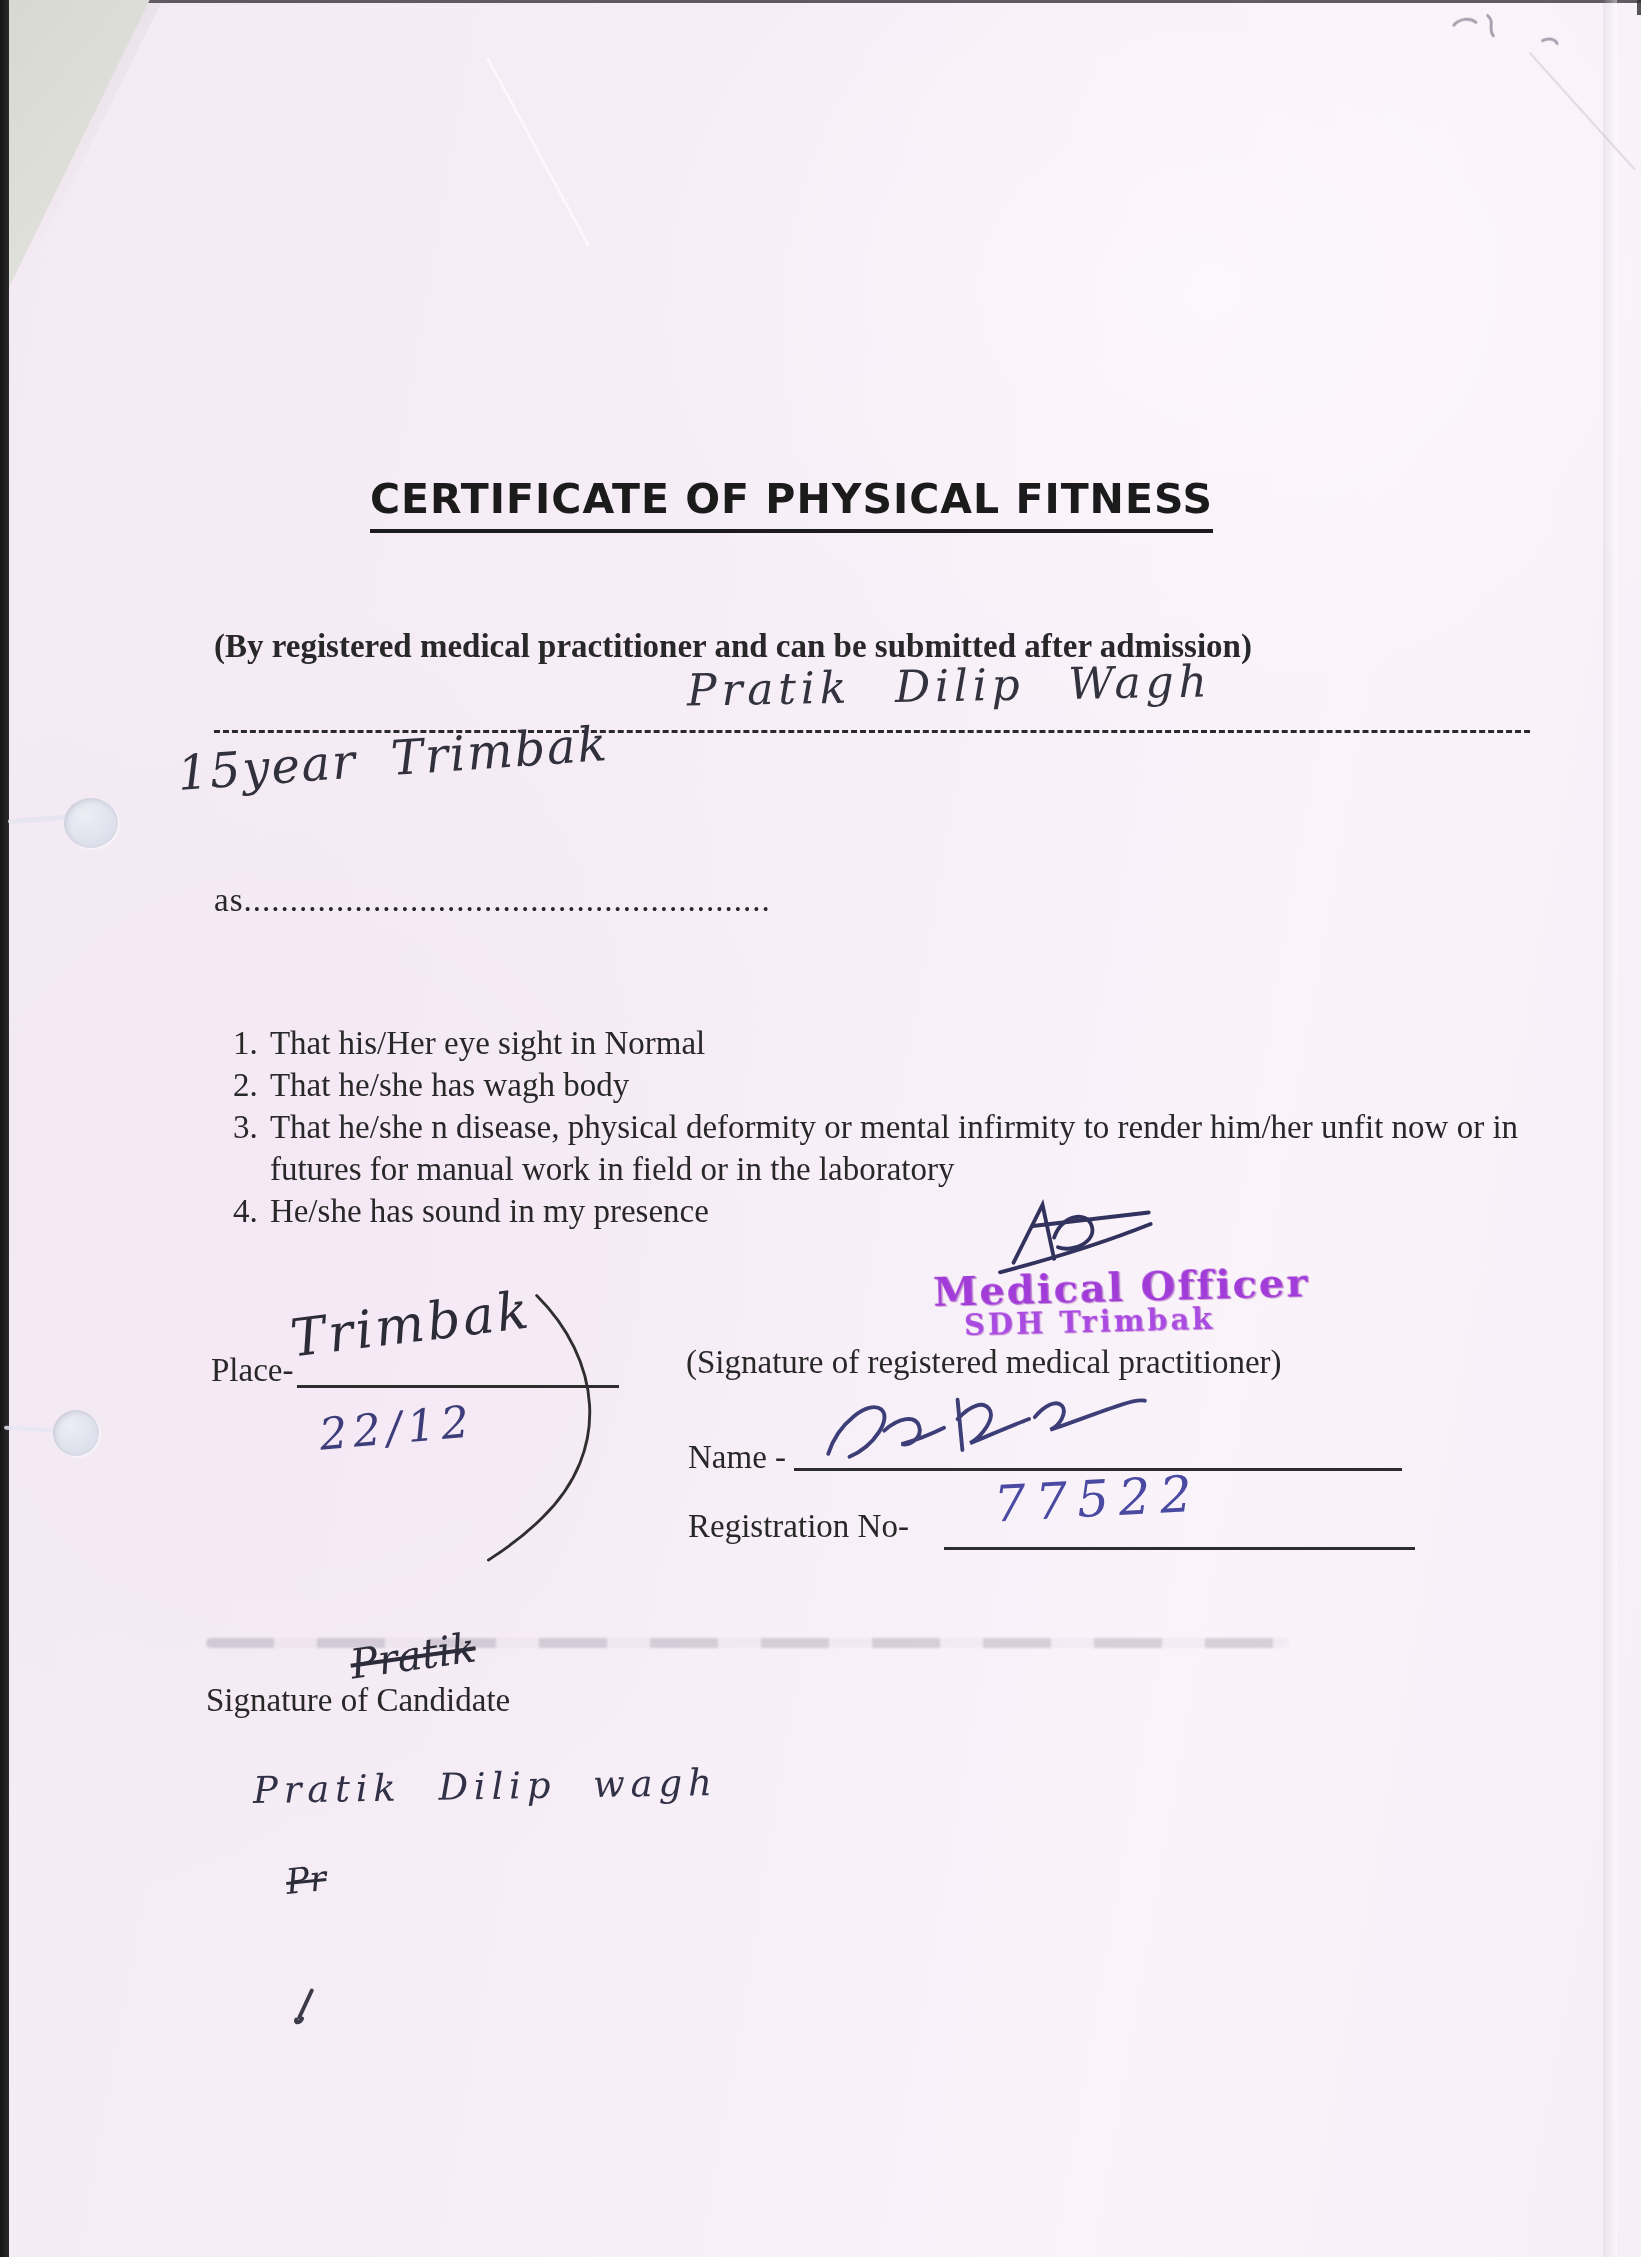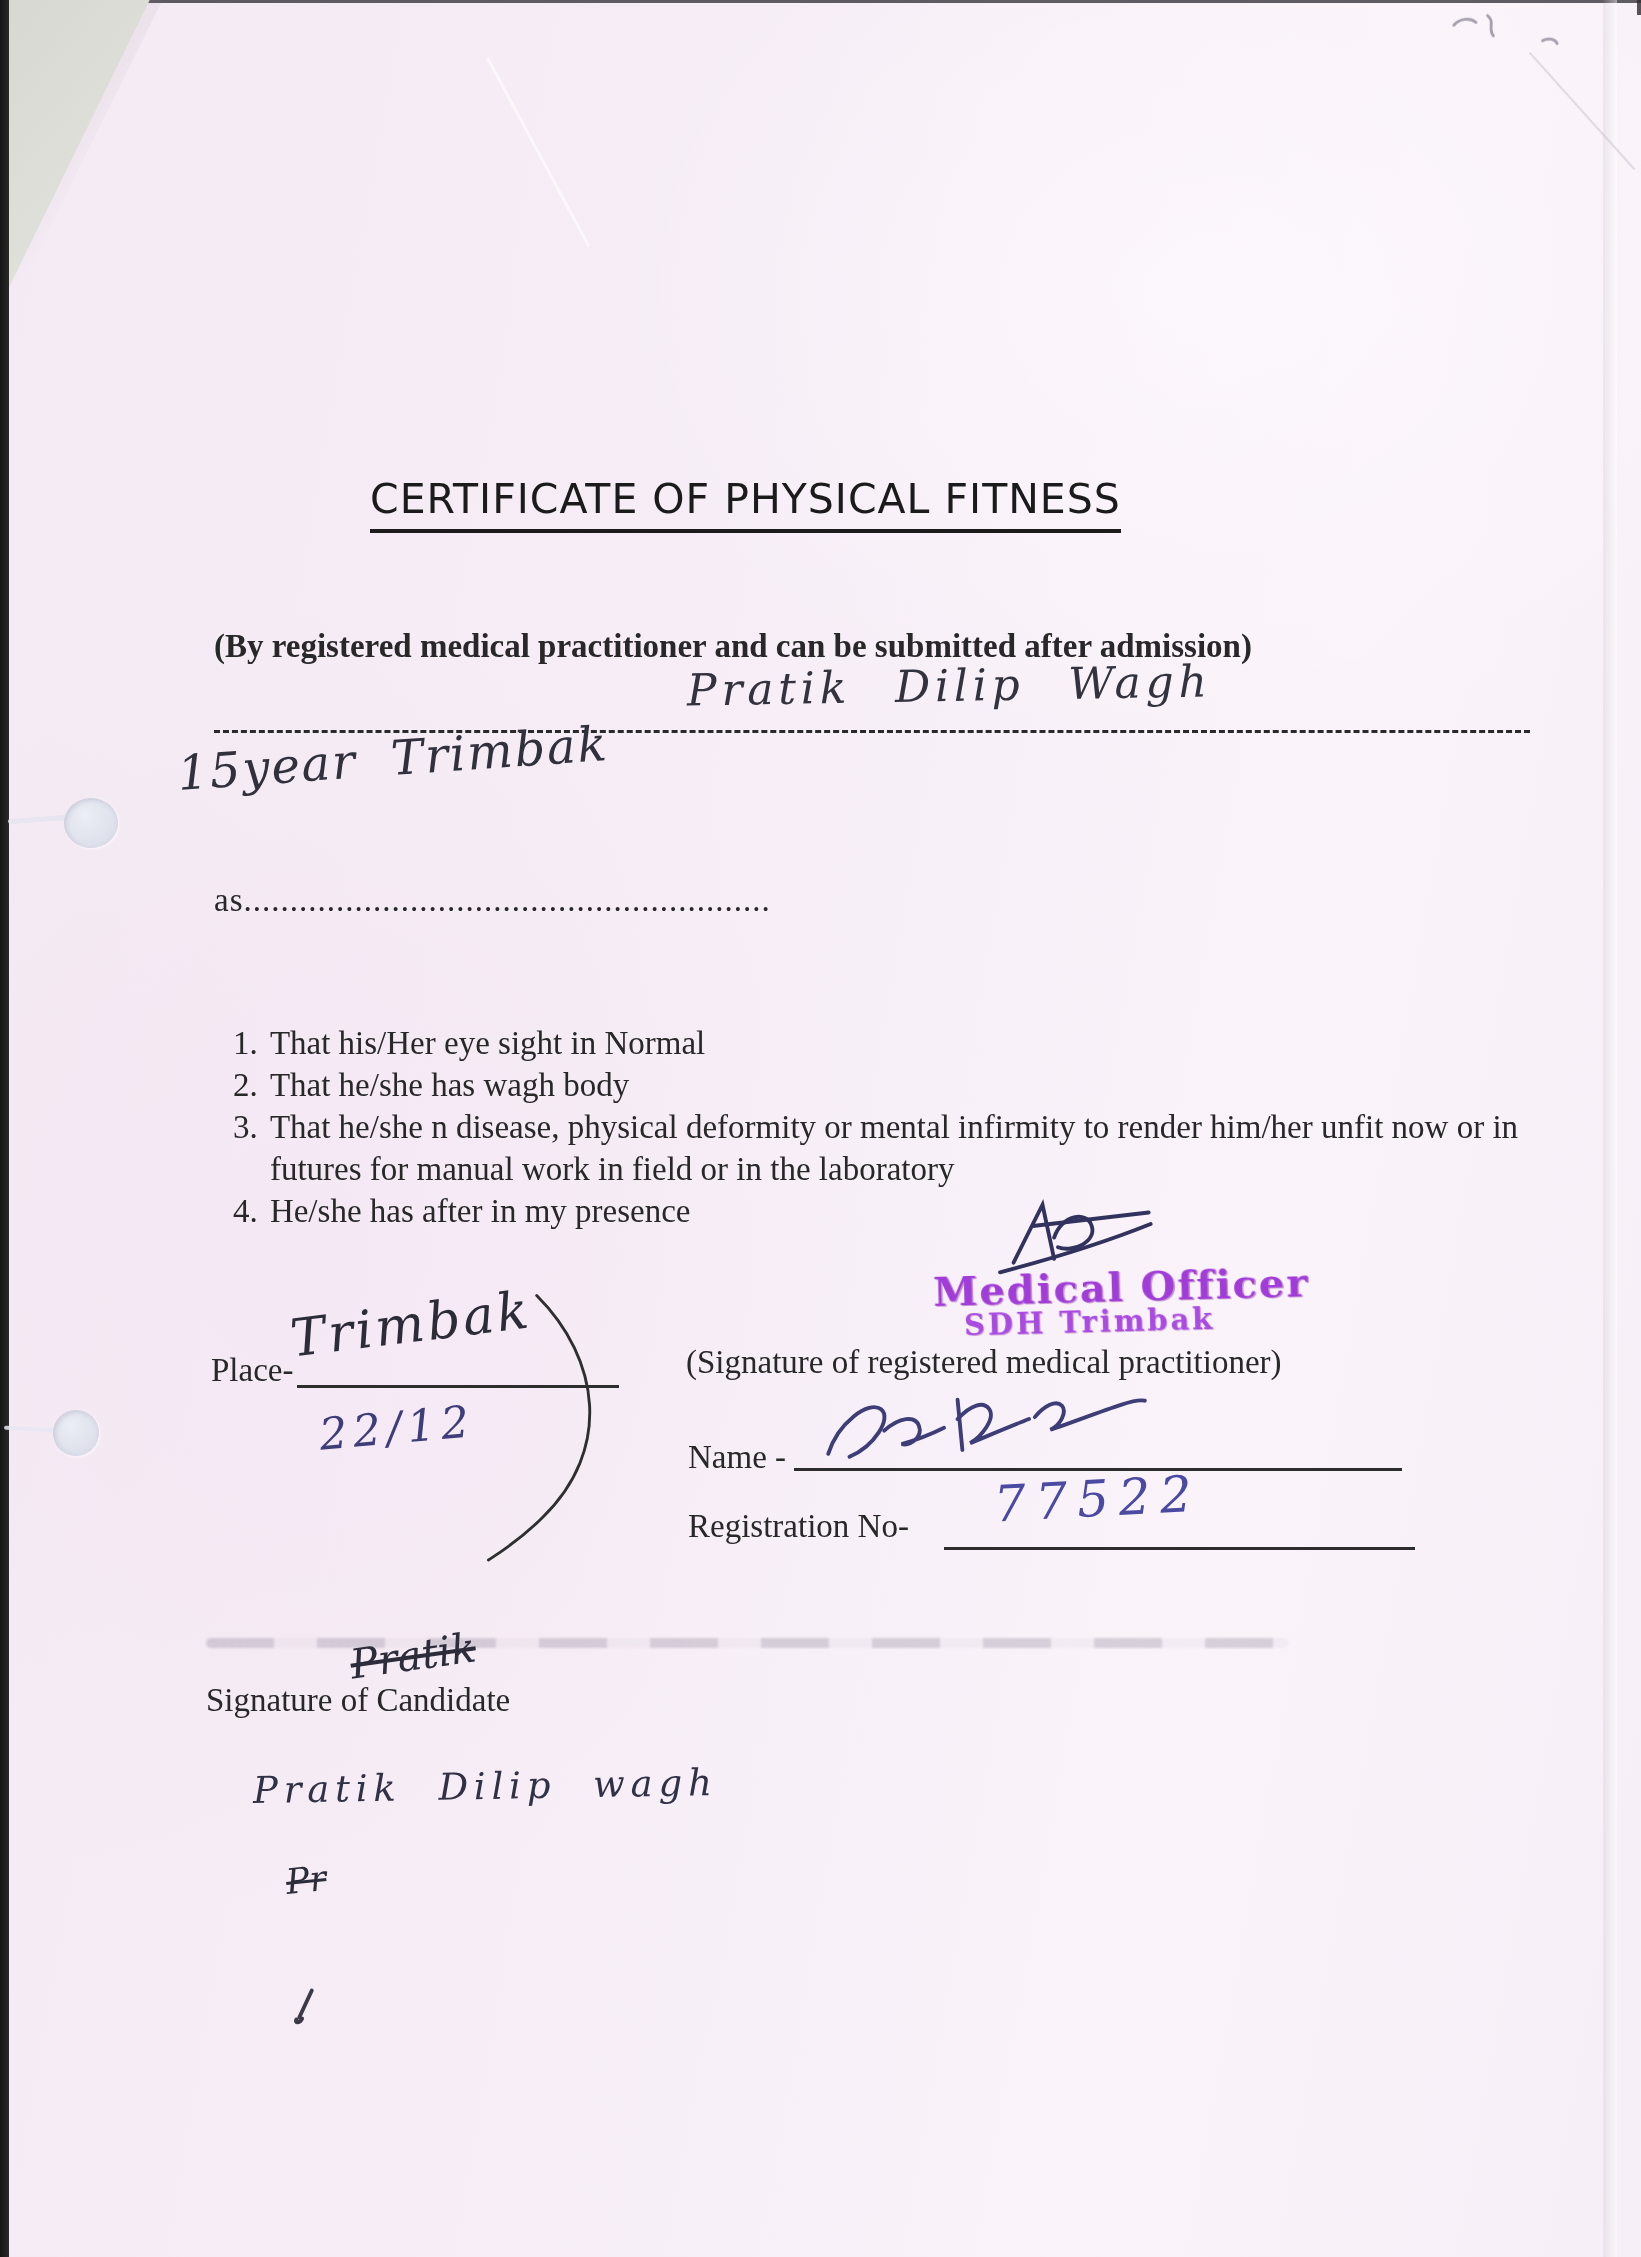--- a/index.html
+++ b/index.html
@@ -31,21 +31,21 @@
   .hole{border-radius:50%;background:radial-gradient(circle at 40% 35%,#eceef5 0%,#dfe1ec 60%,#d6d8e6 100%);
     box-shadow:inset 1.9px 1.9px 4.8px rgba(90,90,120,.18), 1px 1px 2.9px rgba(255,255,255,.8);}
   .hole1{left:64px;top:798px;width:54px;height:50px;}
   .hole2{left:53px;top:1410px;width:46px;height:46px;}
   .tear1{left:7.7px;top:817px;width:60px;height:4.8px;background:rgba(228,228,240,.9);transform:rotate(-4deg);border-radius:2.9px;}
   .tear2{left:3.9px;top:1427px;width:53px;height:3.9px;background:rgba(230,230,242,.85);transform:rotate(3deg);border-radius:2.9px;}
   .smudge-band{left:206px;top:1638px;width:1083px;height:9.7px;border-radius:4.8px;
     background:repeating-linear-gradient(90deg,rgba(148,140,156,.34) 0 68px,rgba(148,140,156,.06) 68px 111px);
     filter:blur(1px);}
   
-  .title{left:370px;top:475px;font-family:"DejaVu Sans",sans-serif;font-weight:normal;
+  .title{left:370px;top:475px;font-family:"DejaVu Sans",sans-serif;font-weight:bold;
     font-size:41px;letter-spacing:1px;color:#1b1b1b;
     border-bottom:4.8px solid #1c1c1c;padding-bottom:5.8px;white-space:nowrap;text-align:right;}
   .print{font-size:33px;color:#282828;}
   .byline{left:214px;top:628px;white-space:nowrap;font-weight:bold;}
   .row-flex{display:flex;align-items:flex-end;}
   .row1{left:214px;top:697px;width:1316px;}
   .row2{left:193px;top:788px;width:1072px;}
   .dash-fill{flex:1;border-bottom:3.9px dashed #2a2a2a;height:33px;}
   .dash-fixed{width:676px;border-bottom:3.9px dashed #2a2a2a;height:33px;}
   .row2-text{margin-left:13.5px;white-space:nowrap;}
@@ -109,21 +109,21 @@
   <div class="abs hand hw-name1">Pratik Dilip Wagh</div>
 
   <div class="abs hand hw-ageplace">15year Trimbak</div>
 
   <div class="abs print as-line">as.........................................................</div>
 
   <ol class="abs certify">
     <li>That his/Her eye sight in Normal</li>
     <li>That he/she has wagh body</li>
     <li>That he/she n disease, physical deformity or mental infirmity to render him/her unfit now or in futures for manual work in field or in the laboratory</li>
-    <li>He/she has after in my presence</li>
+    <li>He/she has sound in my presence</li>
   </ol>
 
   <div class="abs stamp stamp1">Medical Officer</div>
   <div class="abs stamp stamp2">SDH Trimbak</div>
 
   <div class="abs print sig-caption">(Signature of registered medical practitioner)</div>
 
   <div class="abs print place-label">Place-</div>
   <div class="abs uline uline-place"></div>
   <div class="abs hand hw-place">Trimbak</div>

